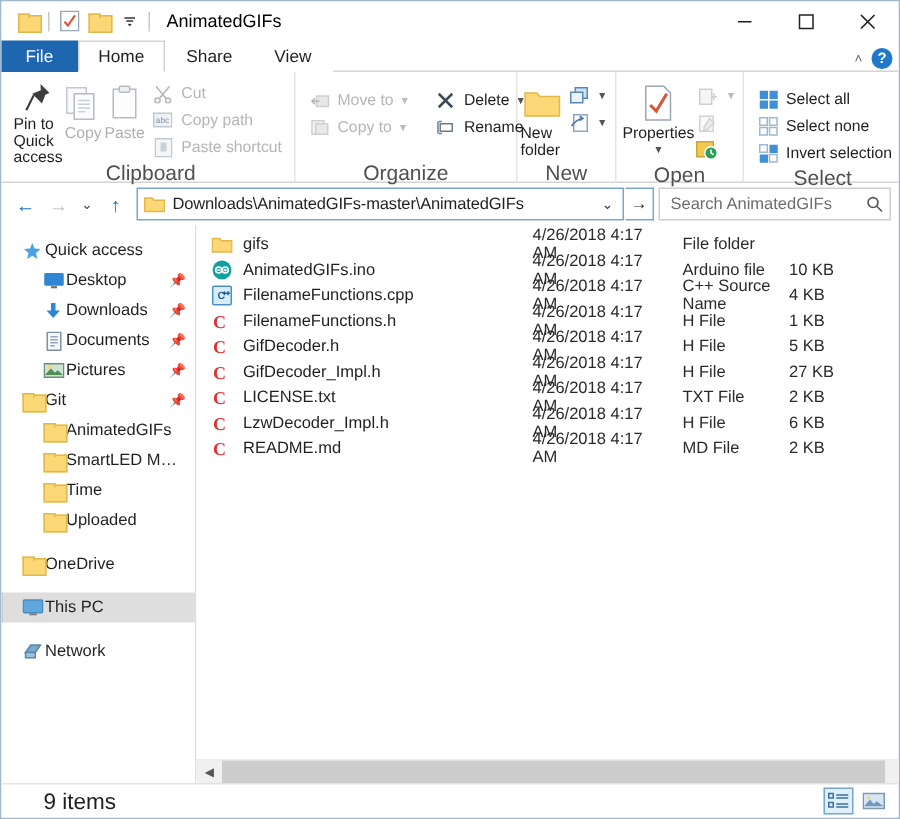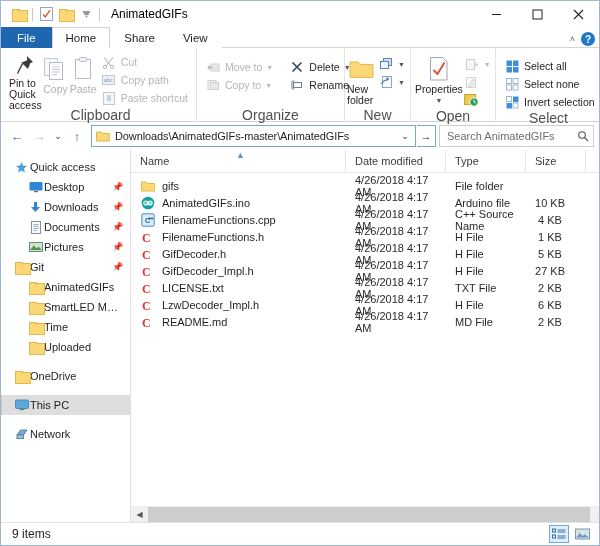--- a/index.html
+++ b/index.html
@@ -207,41 +207,41 @@
   .sortmark {
     position: absolute; top: 0px; left: 105px;
     font-size: 9px; color: #6b8fb5;
   }
   .filelist { flex: 1; overflow: hidden; padding-top: 4px; }
   .frow { height: 17px; display: flex; align-items: center; font-size: 11px; color: #1f1f1f; }
   .f-name { width: 215px; flex: 0 0 215px; display: flex; align-items: center; padding-left: 9px; gap: 6px; overflow: hidden; }
   .f-ico { width: 16px; height: 16px; flex: 0 0 16px; display: flex; align-items: center; justify-content: center; }
   .f-date { width: 100px; flex: 0 0 100px; padding-left: 9px; color: #2a2a2a; }
   .f-type { width: 80px; flex: 0 0 80px; padding-left: 9px; color: #2a2a2a; }
-  .f-size { width: 60px; flex: 0 0 60px; padding-right: 12px; text-align: center; color: #2a2a2a; }
+  .f-size { width: 60px; flex: 0 0 60px; padding-right: 12px; text-align: left; color: #2a2a2a; }
 
   
   .hscroll {
     height: 16px; flex: 0 0 16px;
     background: #f0f0f0; display: flex; align-items: center;
     border-top: 1px solid #ededed;
   }
   .hs-arrow { width: 17px; height: 16px; display: flex; align-items: center; justify-content: center; font-size: 8px; color: #555; background: #f0f0f0; }
   .hs-track { flex: 1; height: 16px; background: #f0f0f0; position: relative; }
   .hs-thumb { position: absolute; left: 0; top: 0; height: 16px; width: 98%; background: #cdcdcd; }
 
   
   .statusbar {
     height: 23px; flex: 0 0 23px;
     border-top: 1px solid #e3e3e3;
     display: flex; align-items: center;
     padding-left: 11px; background: #ffffff;
     position: relative;
   }
-  .status-text { font-size: 12px; color: #1f1f1f; }
+  .status-text { font-size: 15px; color: #1f1f1f; margin-left: 17px; }
   .viewbtns { position: absolute; right: 7px; top: 2px; display: flex; gap: 3px; }
   .vbtn {
     width: 20px; height: 18px;
     display: flex; align-items: center; justify-content: center;
   }
   .vbtn.active { border: 1px solid #7aa7cf; background: #dff0fc; }
 
   
   .folder-ico { width: 14px; height: 11px; position: relative; }
   .folder-ico::before {
@@ -697,35 +697,20 @@
               <path d="M2 7 L5.5 2 h6.5 l-3.5 5 z" fill="#7aa8cf" stroke="#5a86a8"></path>
               <rect x="2" y="7" width="6.5" height="3.5" fill="#9dc3e0" stroke="#5a86a8"></rect>
             </svg>
         </span>
         <span class="nav-label">Network</span>
       </div>
     </div>
 
     <div class="filepane">
 
-      <div class="colheader">
-        <div class="col c-name">
-          <span>Name</span>
-          <span class="sortmark">▲</span>
-        </div>
-        <div class="col c-date">
-          <span>Date modified</span>
-        </div>
-        <div class="col c-type">
-          <span>Type</span>
-        </div>
-        <div class="col c-size">
-          <span>Size</span>
-        </div>
-      </div>
 
       <div class="filelist">
 
         <div class="frow">
           <div class="f-name">
             <span class="f-ico">
               <svg width="14" height="12" viewBox="0 0 14 12">
                   <path d="M0.5 2 h5 l1.2 1.5 h7 v7.5 h-13.2 z" fill="#fcd775" stroke="#e0b84e"></path>
                 </svg>
             </span>

